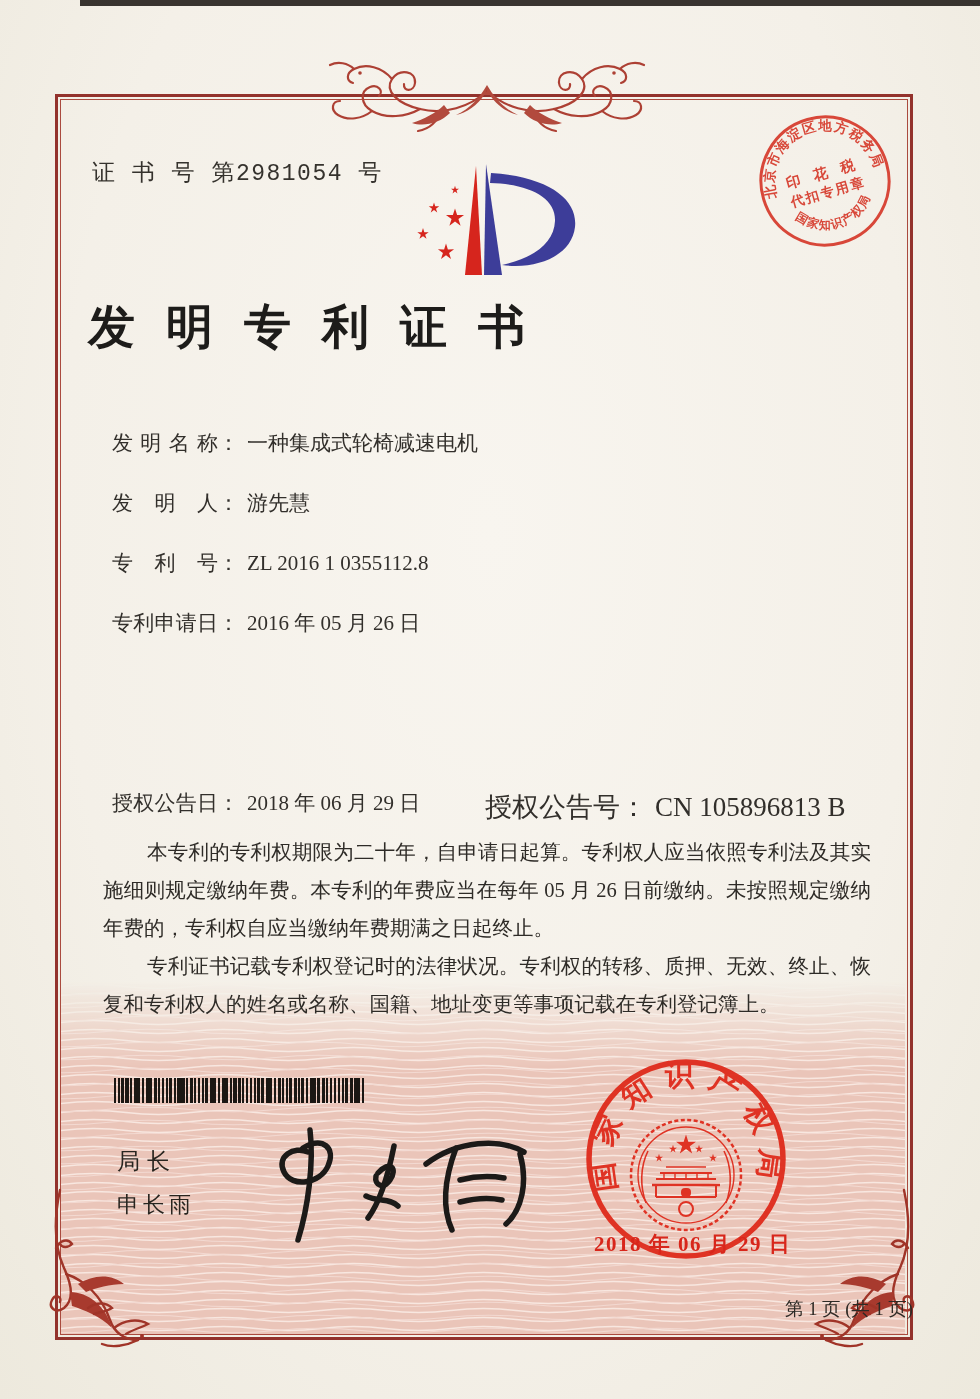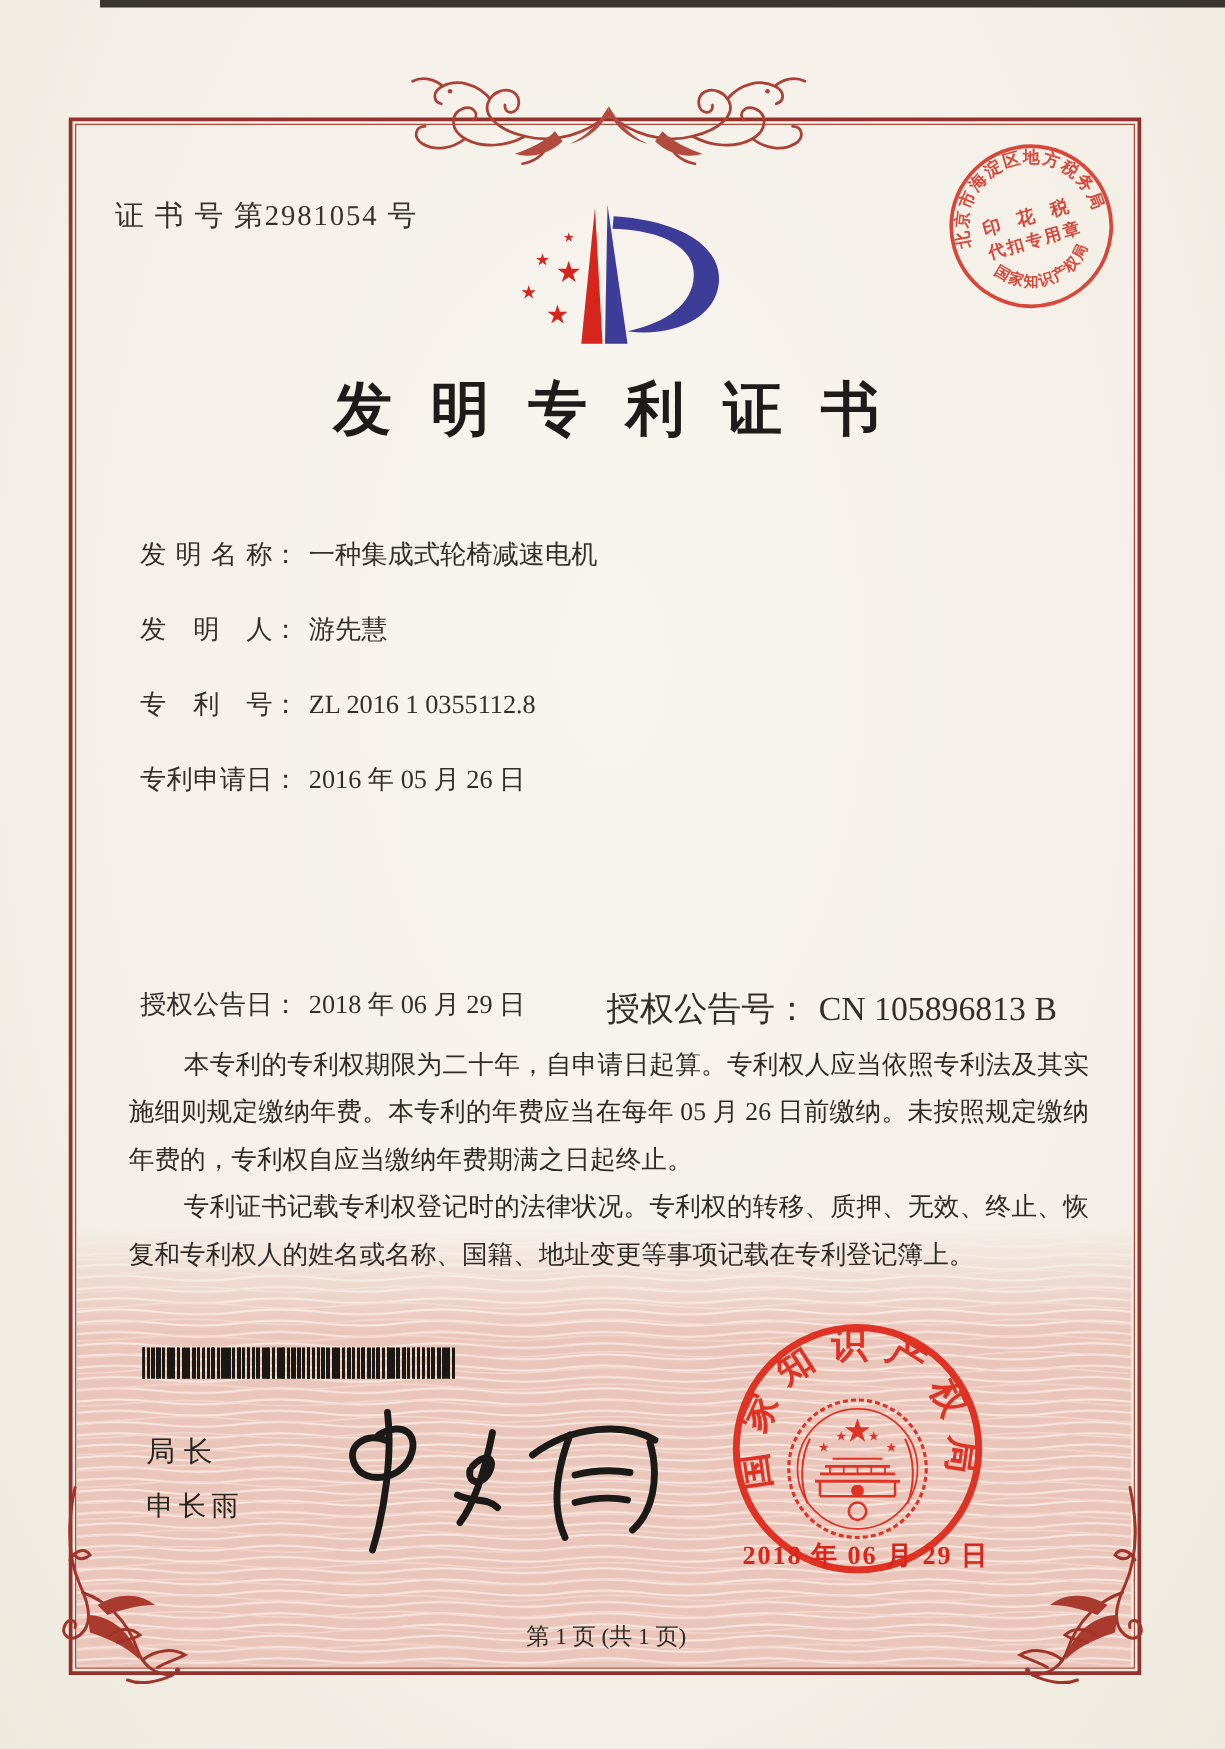--- a/index.html
+++ b/index.html
@@ -8,23 +8,23 @@
     background:radial-gradient(ellipse at 50% 38%,#f8f5ef 0%,#f4f0e8 62%,#ede9dd 100%);
     font-family:"Liberation Serif","DejaVu Serif",serif;color:#322f2b;
   }
   .top-edge{position:absolute;left:80px;top:0;right:0;height:6px;background:#17130f;opacity:.85;}
   .guilloche{position:absolute;left:61px;top:982px;width:844px;height:352px;
     -webkit-mask-image:linear-gradient(to bottom,transparent 0,#000 85px);
     mask-image:linear-gradient(to bottom,transparent 0,#000 85px);}
   .frame{position:absolute;left:55px;top:94px;width:852px;height:1240px;border:3px solid #93322c;}
   .frame-inner{position:absolute;inset:2px;border:1px solid #aa4a3e;}
   .orn{position:absolute;}
-  .cert-no{position:absolute;left:92px;top:157px;font-size:23px;letter-spacing:1.5px;color:#35322d;}
+  .cert-no{position:absolute;left:92px;top:157px;font-size:23px;letter-spacing:1.5px;color:#35322d;font-family:Liberation Mono, monospace;}
   .logo{position:absolute;left:398px;top:153px;width:200px;height:140px;}
-  .title{position:absolute;left:57px;width:856px;top:296px;text-align:center;font-size:47px;
+  .title{position:absolute;left:57px;width:856px;top:296px;text-align:left;font-size:47px;
     font-weight:bold;letter-spacing:31px;text-indent:31px;color:#1d1c1a;}
   .stamp{position:absolute;left:723px;top:79px;width:204px;height:204px;opacity:.93;}
   .frow{position:absolute;left:112px;font-size:21px;white-space:nowrap;}
   .flabel{display:inline-block;width:106px;text-align:justify;text-align-last:justify;}
   .fcolon{display:inline-block;margin-right:8px;}
   .r1{top:429px}.r2{top:489px}.r3{top:549px}.r4{top:609px}.r5{top:669px}.r6{top:730px}.r7{top:789px}
   .grant2{position:absolute;left:485px;top:789px;font-size:27px;white-space:nowrap;}
   .bodytext{position:absolute;left:103px;top:833px;width:768px;font-size:20.5px;line-height:38px;
     text-align:justify;color:#2e2b27;}
   .bodytext p{margin:0;text-indent:2.15em;}
@@ -32,21 +32,21 @@
     background:
       repeating-linear-gradient(90deg,#1b1713 0 2px,transparent 2px 4px),
       repeating-linear-gradient(90deg,#1b1713 0 1px,transparent 1px 7px),
       repeating-linear-gradient(90deg,#1b1713 0 2px,transparent 2px 11px);}
   .signer-title{position:absolute;left:117px;top:1146px;font-size:23px;letter-spacing:7px;color:#28251f;}
   .signer-name{position:absolute;left:117px;top:1190px;font-size:22px;letter-spacing:4px;color:#28251f;}
   .signature{position:absolute;left:248px;top:1118px;width:300px;height:130px;}
   .seal{position:absolute;left:575px;top:1048px;width:222px;height:222px;opacity:.95;}
   .seal-date{position:absolute;left:594px;top:1230px;font-size:21px;font-weight:bold;
     color:#d8261b;letter-spacing:1.5px;white-space:nowrap;}
-  .footer{position:absolute;left:57px;width:856px;top:1296px;text-align:center;font-size:18.5px;color:#2d2a25;}
+  .footer{position:absolute;left:57px;width:856px;top:1296px;text-align:right;font-size:18.5px;color:#2d2a25;}
 </style>
 </head>
 <body>
 
 <div id="page">
 
   <div class="top-edge"></div>
 
   <div class="guilloche">
     <svg width="844" height="352" viewBox="0 0 844 352">

